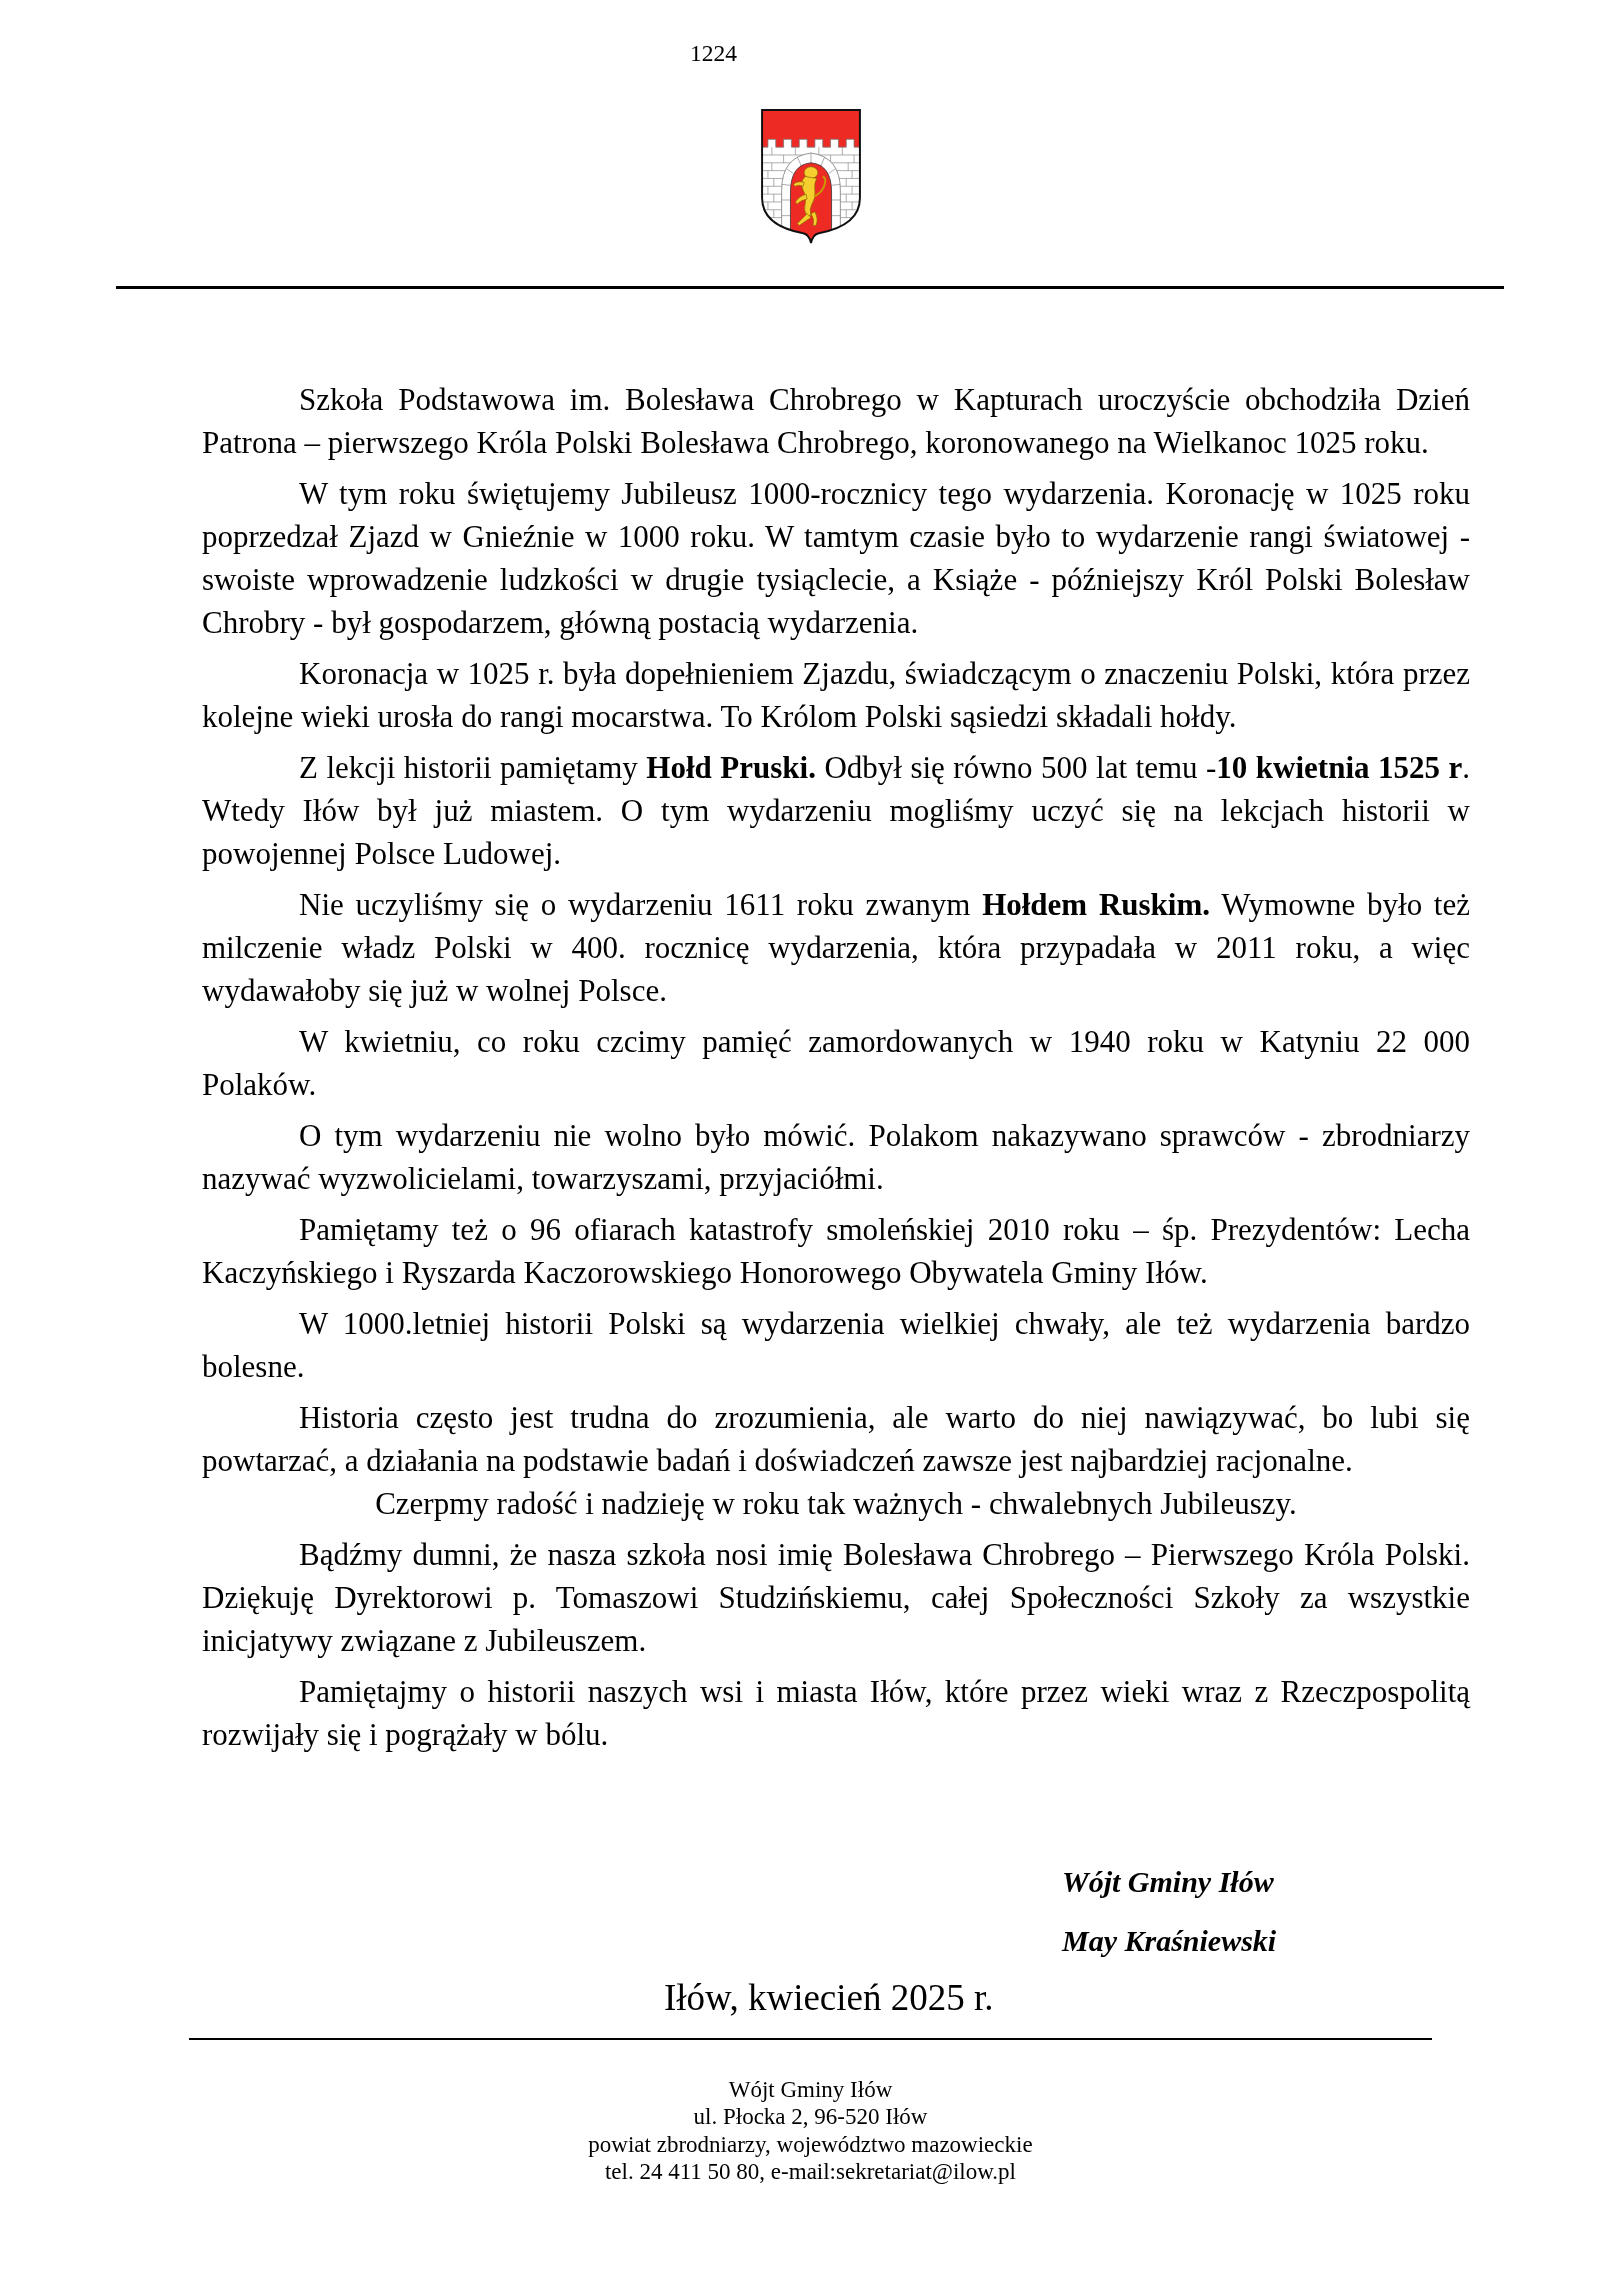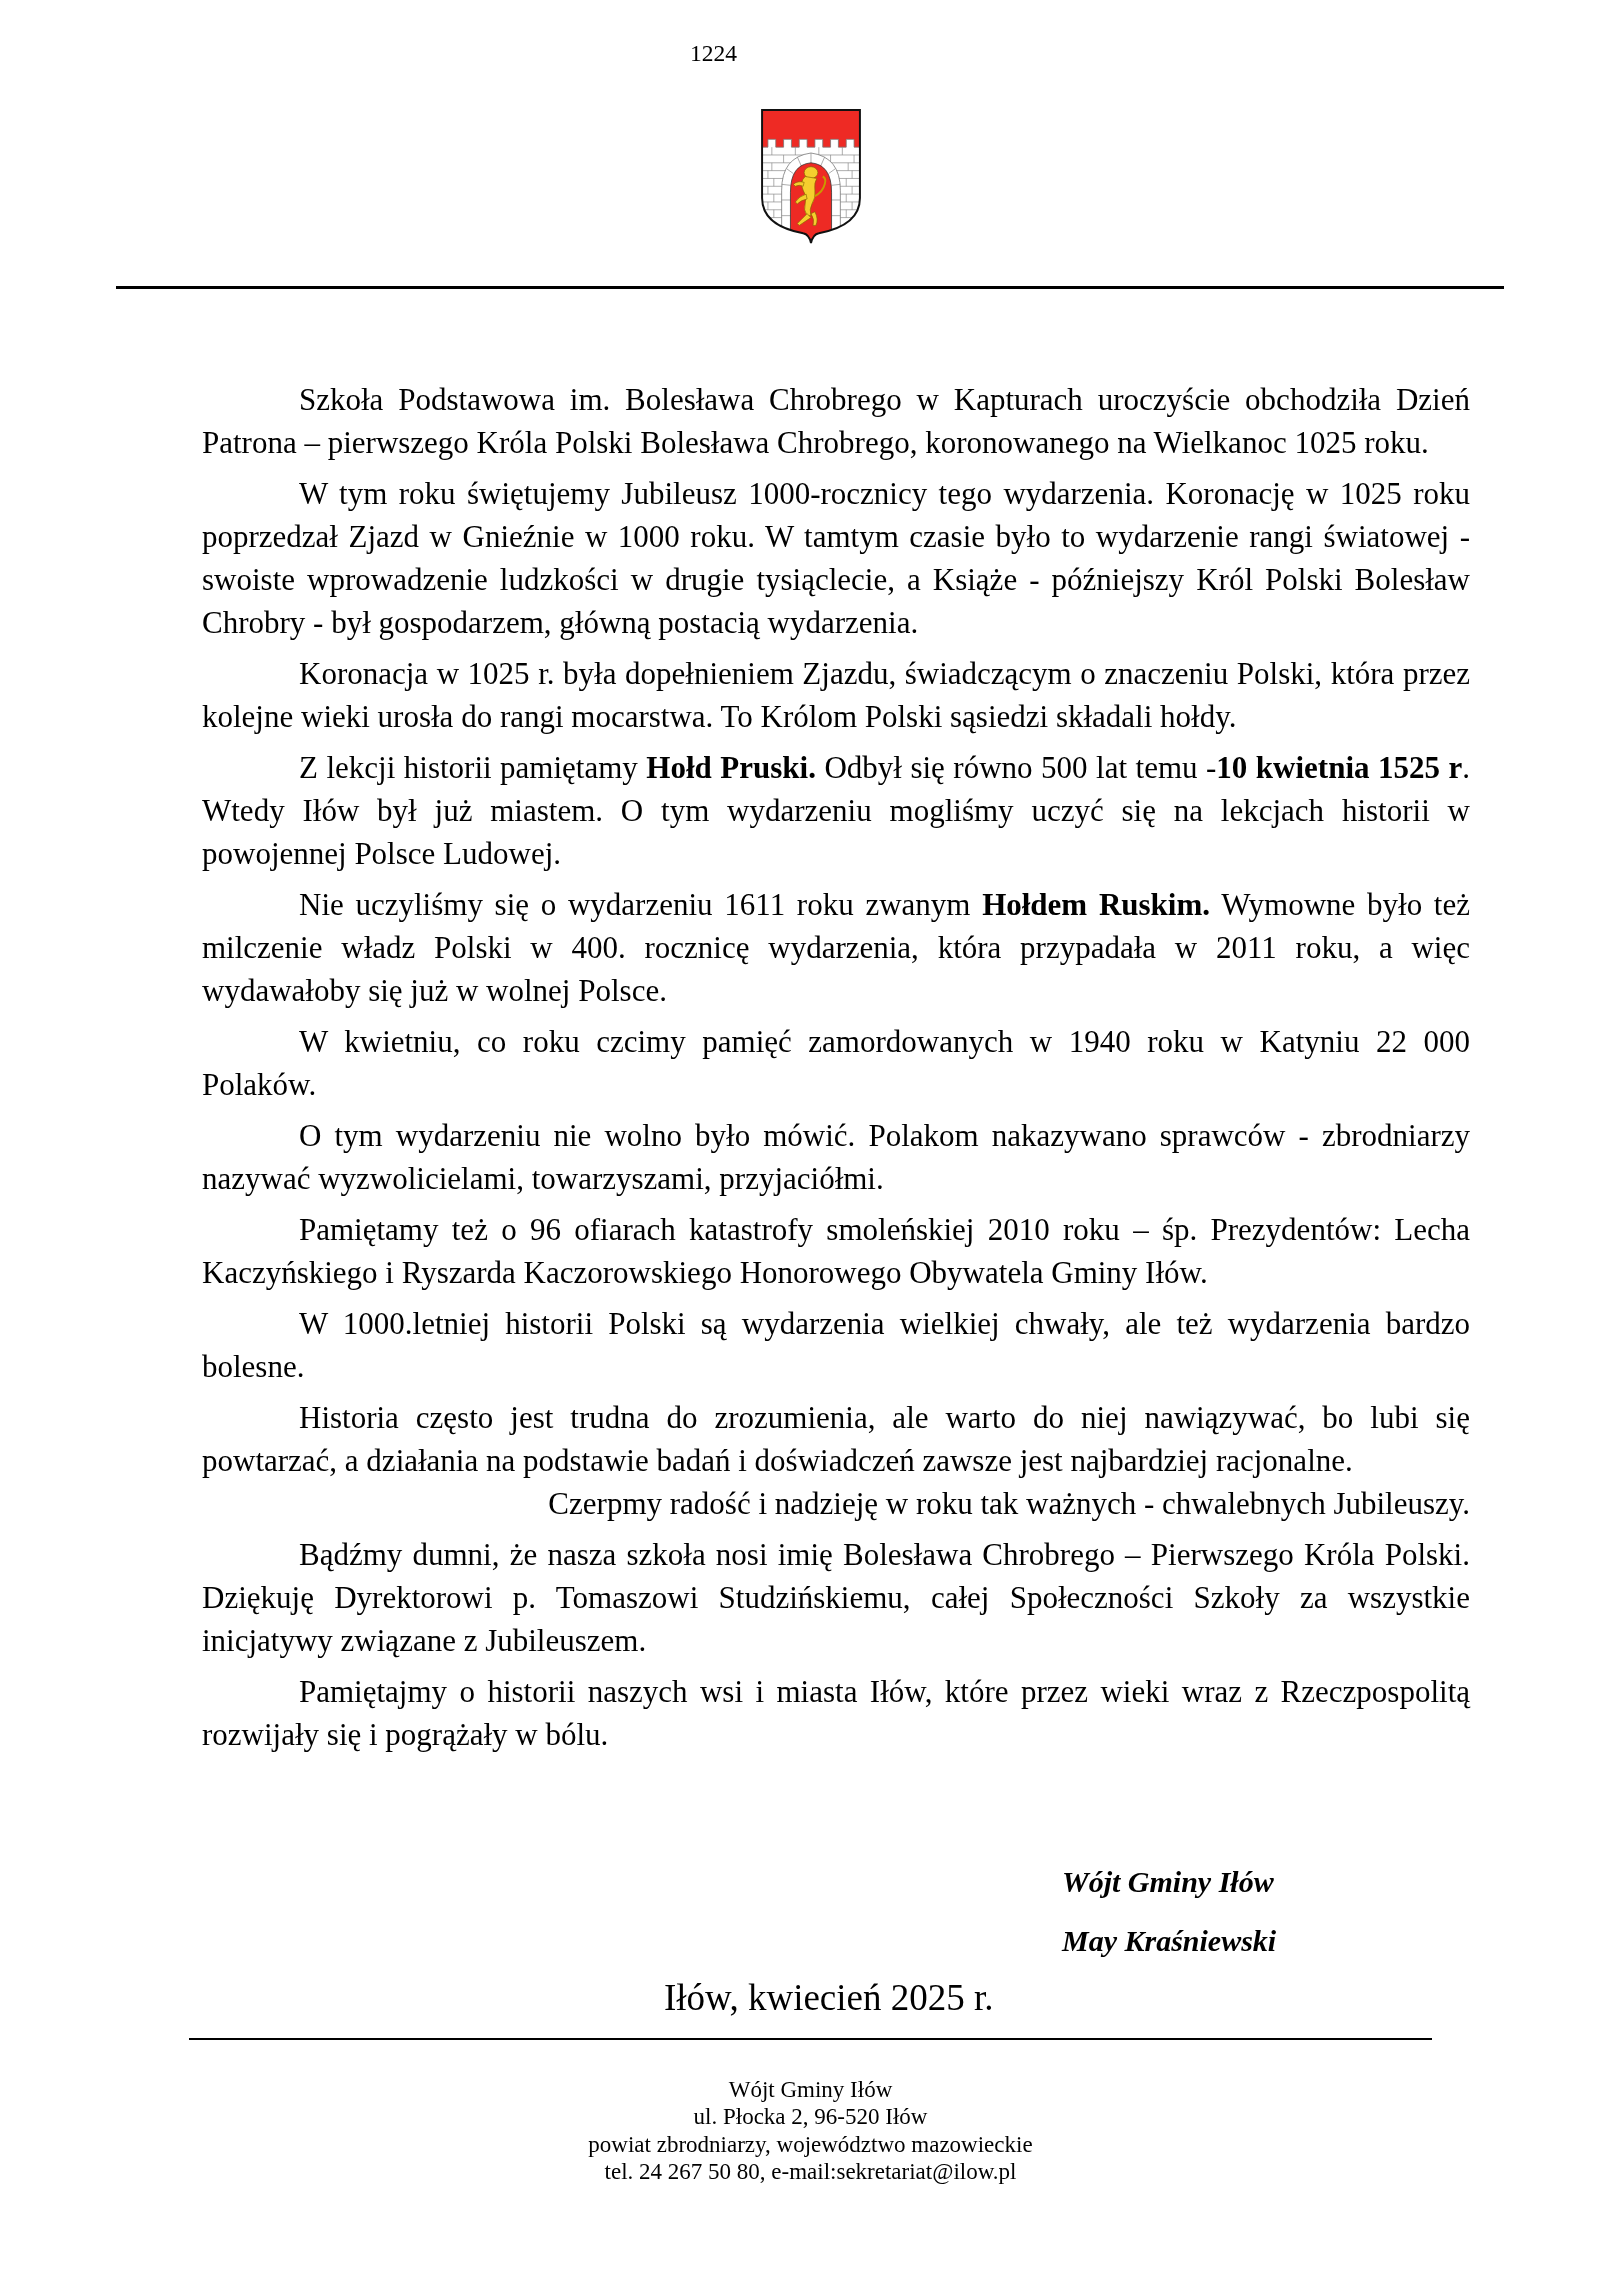--- a/index.html
+++ b/index.html
@@ -15,21 +15,21 @@
     position: absolute; left: 760px; top: 108px; width: 102px; height: 137px;
   }
   .rule-top {
     position: absolute; left: 116px; top: 286px; width: 1388px; height: 2.9px; background: #000;
   }
   .body-text {
     position: absolute; left: 194px; top: 370px; width: 1284px;
     font-size: 31px; line-height: 43px; text-align: justify;
   }
   .body-text p { margin: 8px; text-indent: 97px; }
-  .body-text p .line-break-seg { display: block; text-indent: 0; text-align: right; }
+  .body-text p .line-break-seg { display: block; text-indent: 0; text-align: center; }
   b { font-weight: bold; }
   .sig-title, .sig-name {
     position: absolute; left: 1062px; font-size: 30px; font-weight: bold; font-style: italic; line-height: 39px;
   }
   .sig-title { top: 1862px; }
   .sig-name  { top: 1921px; }
   .date-place {
     position: absolute; left: 664px; top: 1978px; font-size: 37px; line-height: 39px;
   }
   .rule-bottom {
@@ -144,15 +144,15 @@
 <div class="sig-name">May Kraśniewski</div>
 
 <div class="date-place">Iłów, kwiecień 2025 r.</div>
 
 <div class="rule-bottom"></div>
 
 <div class="footer">
   <div>Wójt Gminy Iłów</div>
   <div>ul. Płocka 2, 96-520 Iłów</div>
   <div>powiat zbrodniarzy, województwo mazowieckie</div>
-  <div>tel. 24 267 50 80, e-mail:sekretariat@ilow.pl</div>
+  <div>tel. 24 411 50 80, e-mail:sekretariat@ilow.pl</div>
 </div>
 
 
 </body></html>

